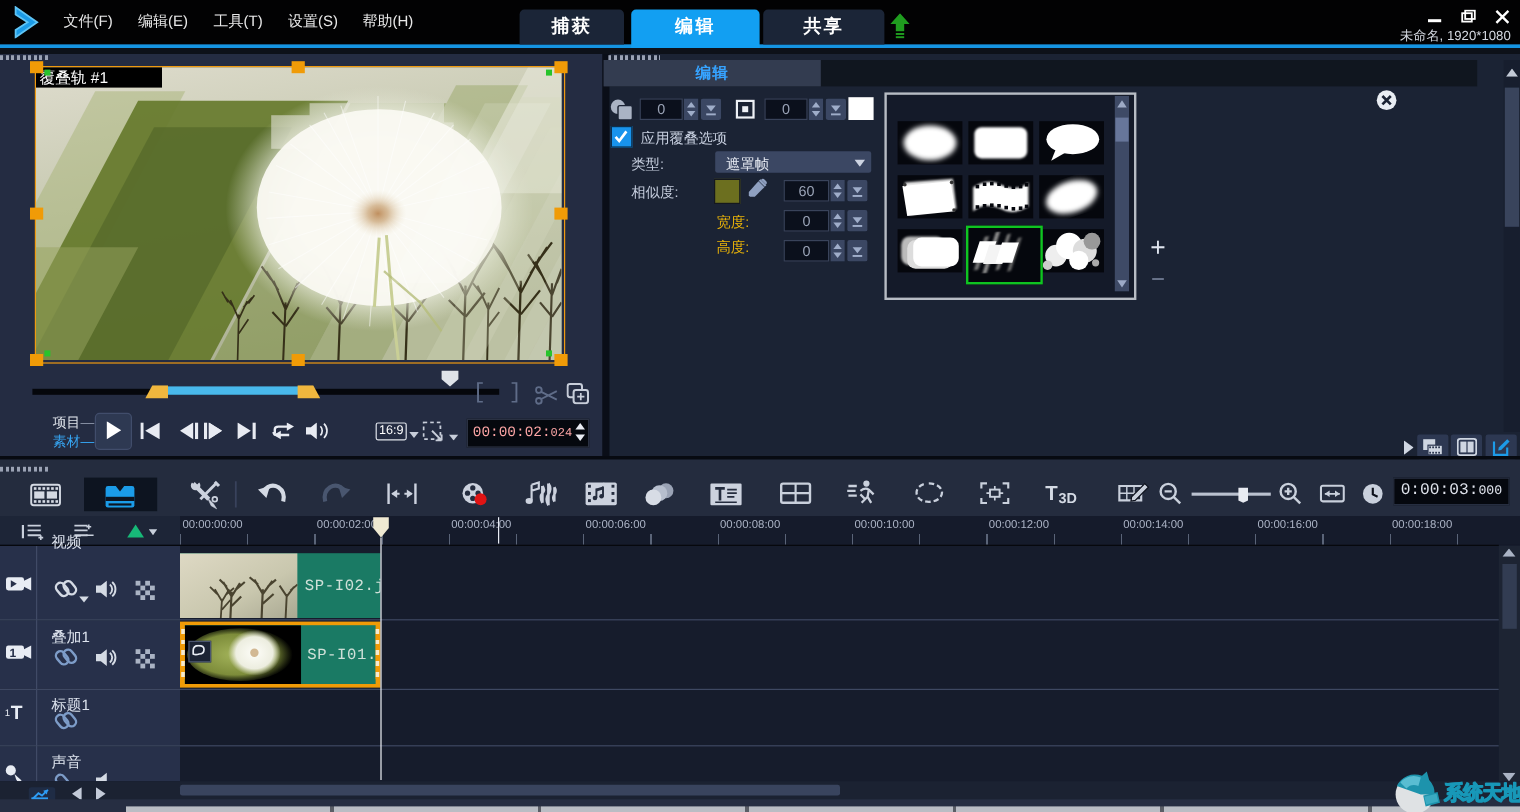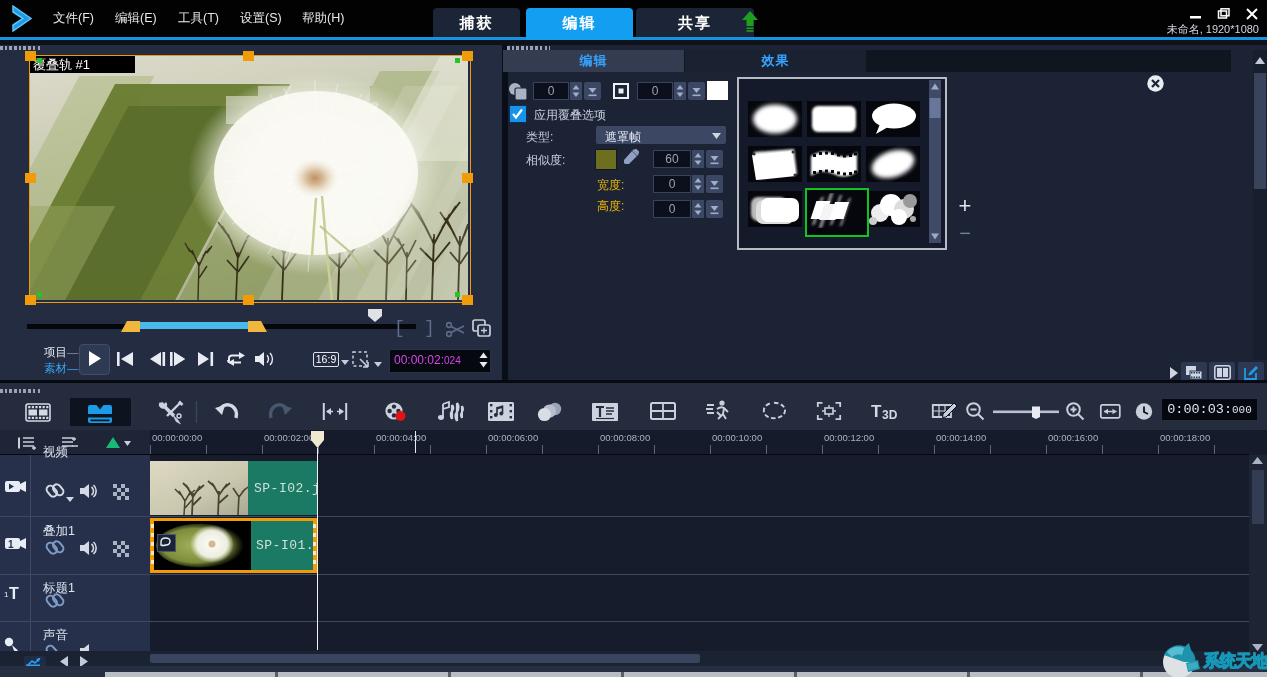--- a/index.html
+++ b/index.html
@@ -60,21 +60,21 @@
   <svg class="abs" style="left:11px;top:5px" width="30" height="27" viewBox="0 0 30 27">
     <path d="M2 1 L20 13.5 L2 26 L2 20 L12 13.5 L2 7 Z" fill="#1b9be8" stroke="#5fc4f5" stroke-width="1.5"></path>
   </svg>
   <div class="abs menuitem" style="left:53px">文件(F)</div>
   <div class="abs menuitem" style="left:115px">编辑(E)</div>
   <div class="abs menuitem" style="left:178px">工具(T)</div>
   <div class="abs menuitem" style="left:240px">设置(S)</div>
   <div class="abs menuitem" style="left:302px">帮助(H)</div>
   <div class="abs tab" style="left:433px;width:87px">捕获</div>
   <div class="abs tab" style="left:526px;width:107px;height:32px;background:#129ff2;z-index:3">编辑</div>
-  <div class="abs tab" style="left:636px;width:118px">共享</div>
+  <div class="abs tab" style="left:636px;width:101px">共享</div>
   <svg class="abs" style="left:741px;top:11px" width="18" height="22" viewBox="0 0 18 22">
     <path d="M9 0 L17 9 L12.5 9 L12.5 15 L5.5 15 L5.5 9 L1 9 Z" fill="#1f9d1f"></path>
     <rect x="5.5" y="16.5" width="7" height="1.6" fill="#1f9d1f"></rect>
     <rect x="5.5" y="19.2" width="7" height="1.6" fill="#1f9d1f"></rect>
   </svg>
 
   <svg class="abs" style="left:1190px;top:8px" width="70" height="12" viewBox="0 0 70 12">
     <rect x="0" y="8" width="11" height="2.5" fill="#fff"></rect>
     <rect x="28.5" y="3" width="8" height="7" fill="none" stroke="#fff" stroke-width="1.5"></rect>
     <rect x="31" y="0.8" width="8" height="7" fill="none" stroke="#fff" stroke-width="1.5"></rect>
@@ -235,31 +235,30 @@
     </svg>
   <svg class="abs" style="left:352px;top:351px" width="19" height="19" viewBox="0 0 19 19">
     <rect x="1" y="1" width="14" height="14" fill="none" stroke="#c7cdd9" stroke-width="1.5" stroke-dasharray="3 2.5"></rect>
     <path d="M8 8 L16 16 M16 16 L16 11 M16 16 L11 16" stroke="#c7cdd9" stroke-width="1.6" fill="none"></path>
   </svg>
   <svg class="abs" style="left:374px;top:362px" width="8" height="5" viewBox="0 0 8 5">
       <path d="M0 0 L8 0 L4 5 Z" fill="#c7cdd9"></path>
     </svg>
 
   <div class="abs lcd" style="left:389px;top:349px;width:100px;height:22px;border:1px solid #2a3142"></div>
-  <div class="abs" style="left:394px;top:352px;color:#d946ef;font-size:12px;font-family:Liberation Sans, sans-serif;top:353px">00:00:02:<span style="font-size:10px">024</span></div>
+  <div class="abs" style="left:394px;top:352px;color:#fca5a5;font-size:12px;font-family:Liberation Mono, monospace;top:353px">00:00:02:<span style="font-size:10px">024</span></div>
   <svg class="abs" style="left:479px;top:352px" width="9" height="16" viewBox="0 0 9 16">
     <path d="M0.5 6 L8.5 6 L4.5 0.5 Z" fill="#e8ebf2"></path>
       <path d="M0.5 10 L8.5 10 L4.5 15.5 Z" fill="#e8ebf2"></path>
   </svg>
   <div class="abs dots" style="left:0px;top:389px;width:42px"></div>
 
   <div class="abs" id="rpanel"></div>
   <div class="abs" style="left:503px;top:50px;width:728px;height:22px;background:#10161f"></div>
   <div class="abs rtab" style="left:503px;width:181px">编辑</div>
-  <div class="abs rtab" style="left:685px;width:181px;background:#1a2231">效果</div>
 
   <svg class="abs" style="left:508px;top:82px" width="21" height="19" viewBox="0 0 21 19">
     <circle cx="7" cy="7" r="6" fill="#aab3c4"></circle>
     <rect x="7" y="6" width="12" height="12" rx="1.5" fill="#aab3c4" stroke="#1b2334" stroke-width="1.2"></rect>
   </svg>
   <div class="abs inp" style="left:533px;top:82px;width:34px;height:16px;line-height:16px">0</div>
   <svg class="abs" style="left:570px;top:82px" width="12" height="18" viewBox="0 0 12 18">
     <rect width="12" height="18" fill="#3b4763"></rect>
       <path d="M2.5 7.5 L9.5 7.5 L6 3 Z" fill="#9fadc9"></path>
       <path d="M2.5 10.5 L9.5 10.5 L6 15 Z" fill="#9fadc9"></path>

